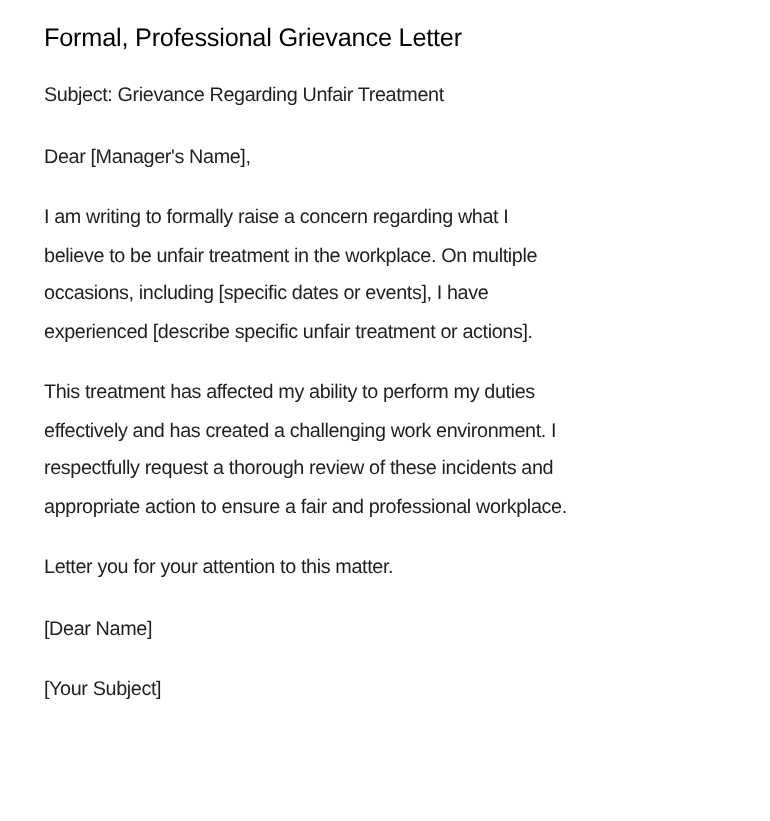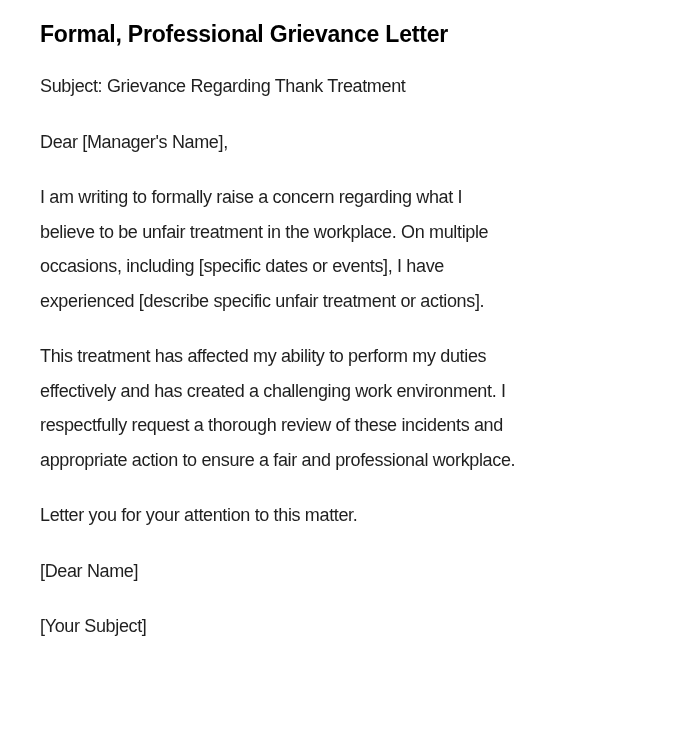--- a/index.html
+++ b/index.html
@@ -18,40 +18,40 @@
     width: 700px;
     height: 746px;
     padding: 20px 38px 20px 40px;
     background: #ffffff;
     color: #1f1f1f;
   }
   .letter-title {
     margin: 0 0 16px 0;
     font-size: 23px;
     line-height: 28px;
-    font-weight: 700;
+    font-weight: 400;
     color: #000000;
     letter-spacing: -0.2px;
   }
   .letter p {
     margin: 21px 0;
     font-size: 18px;
     line-height: 34.5px;
     letter-spacing: -0.35px;
     white-space: pre-line; 
     color: #1f1f1f;
   }
 </style>
 </head>
 <body>
 
 <div class="letter">
   <h1 class="letter-title">Formal, Professional Grievance Letter</h1>
 
-  <p>Subject: Grievance Regarding Thank Treatment</p>
+  <p>Subject: Grievance Regarding Unfair Treatment</p>
 
   <p>Dear [Manager's Name],</p>
 
   <p>I am writing to formally raise a concern regarding what I
 believe to be unfair treatment in the workplace. On multiple
 occasions, including [specific dates or events], I have
 experienced [describe specific unfair treatment or actions].</p>
 
   <p>This treatment has affected my ability to perform my duties
 effectively and has created a challenging work environment. I

